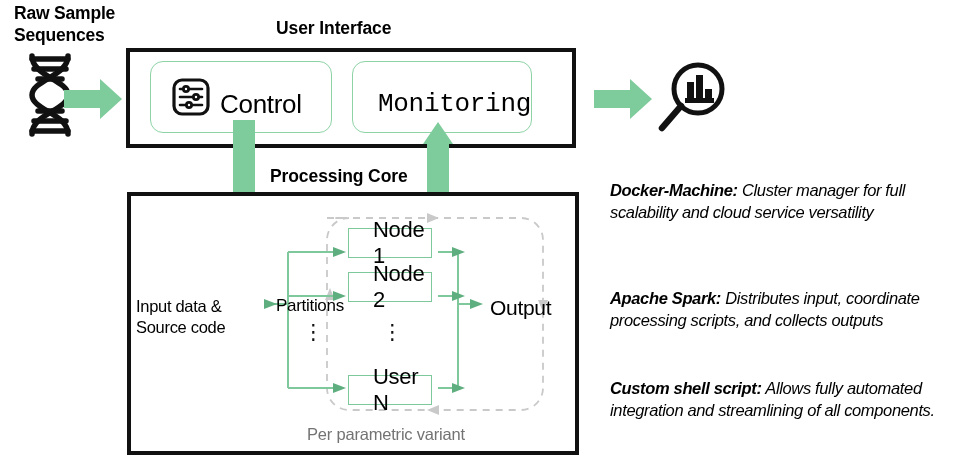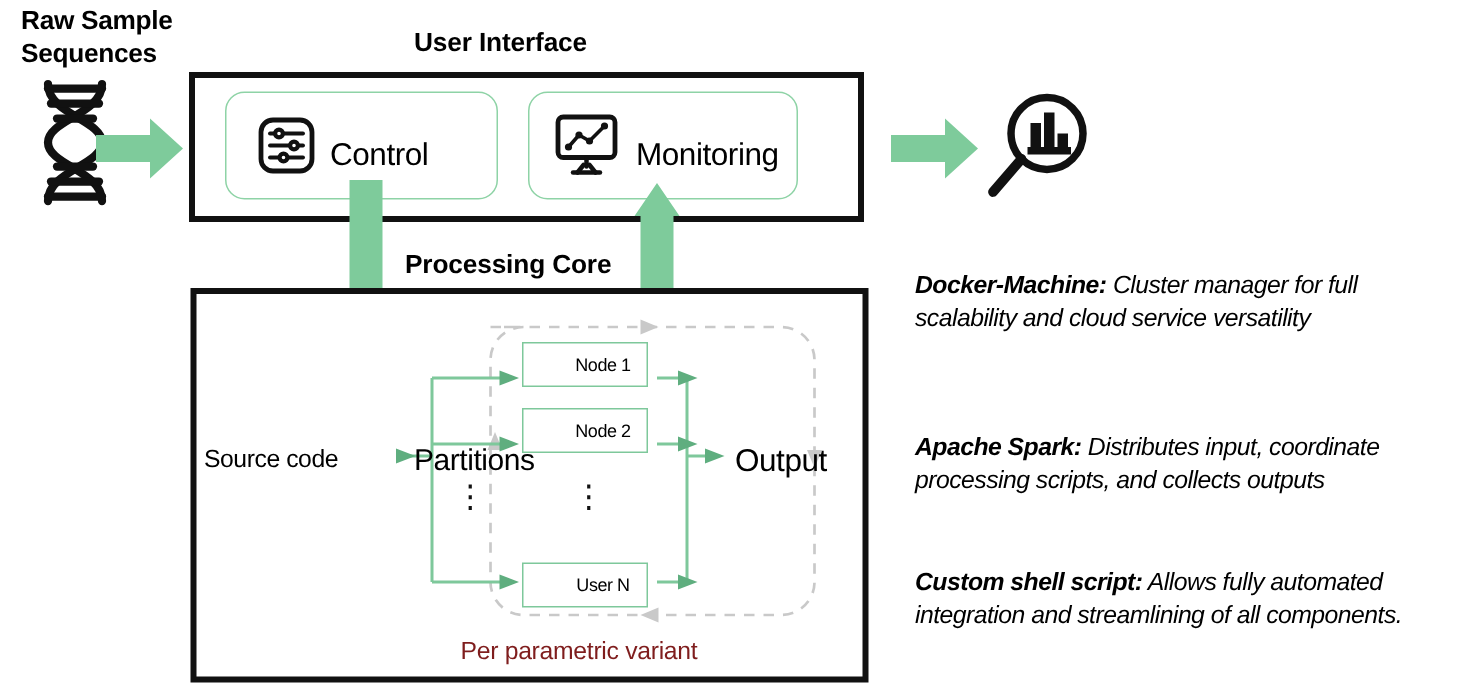--- a/index.html
+++ b/index.html
@@ -17,34 +17,34 @@
 
   
   #ui-title{left:276px;top:18px;font-size:17.5px;font-weight:bold;letter-spacing:-0.1px;}
   #pc-title{left:270px;top:166px;font-size:17.5px;font-weight:bold;letter-spacing:-0.1px;}
 
   
   #ui-box{left:126px;top:48px;width:450px;height:100px;border:4px solid #111;box-sizing:border-box;background:#fff;}
   .card{position:absolute;border:1.6px solid #8ed3a6;border-radius:13px;background:#fff;
         display:flex;align-items:center;box-sizing:border-box;}
   #control-card{left:150px;top:61px;width:182px;height:72px;padding-left:20px;}
-  #monitoring-card{left:352px;top:61px;width:180px;height:72px;padding-left:16px;}
-  .card-label{font-size:21px;margin-left:9px;letter-spacing:-0.3px;margin-top:14px;}
+  #monitoring-card{left:352px;top:61px;width:180px;height:72px;padding-left:16px;font-family:Liberation Mono, monospace;}
+  .card-label{font-size:26px;margin-left:9px;letter-spacing:-0.3px;margin-top:14px;}
 
   
   #pc-box{left:127px;top:192px;width:452px;height:263px;border:4px solid #111;box-sizing:border-box;background:#fff;}
 
   
   #input-label{left:136px;top:296px;width:120px;font-size:16.5px;line-height:1.28;letter-spacing:-0.3px;}
-  #partitions-label{left:276px;top:296px;font-size:20px;letter-spacing:-0.3px;}
+  #partitions-label{left:276px;top:296px;font-size:17px;letter-spacing:-0.3px;}
   #output-label{left:490px;top:296px;font-size:21px;letter-spacing:-0.3px;}
-  #loop-label{left:307px;top:425px;font-size:16.5px;color:#7f1d1d;letter-spacing:-0.2px;}
+  #loop-label{left:307px;top:425px;font-size:16.5px;color:#737373;letter-spacing:-0.2px;}
   .node-box{position:absolute;border:1.5px solid #7ec89b;background:#fff;
             display:flex;align-items:center;justify-content:center;
-            font-size:12px;letter-spacing:-0.3px;box-sizing:border-box;padding-left:24px;}
+            font-size:22px;letter-spacing:-0.3px;box-sizing:border-box;padding-left:24px;}
   #node1{left:348px;top:228px;width:84px;height:30px;}
   #node2{left:348px;top:272px;width:84px;height:30px;}
   #nodeN{left:348px;top:375px;width:84px;height:30px;}
   .vdots{position:absolute;font-size:21px;color:#111;line-height:4px;letter-spacing:0;text-align:center;}
   #dots-a{left:303px;top:330px;}
   #dots-b{left:382px;top:330px;}
 
   
   #ann-label{left:612px;top:2px;width:230px;font-size:17.5px;font-weight:bold;line-height:1.28;letter-spacing:-0.2px;}
   #mag-icon{left:654px;top:60px;width:72px;height:78px;}
@@ -163,20 +163,21 @@
     <polygon points="206,191 219,196 206,201"></polygon>
     <polygon points="325,55 338,60 325,65"></polygon>
     <polygon points="325,99 338,104 325,109"></polygon>
     <polygon points="325,191 338,196 325,201"></polygon>
     <polygon points="343,107 356,112 343,117"></polygon>
     <polygon points="137,107 150,112 137,117"></polygon>
   </g>
 </svg>
 
 <div class="abs" id="input-label">
+  <div>Input data &amp;</div>
   <div>Source code</div>
 </div>
 <div class="abs" id="partitions-label">Partitions</div>
 <div class="abs" id="output-label">Output</div>
 
 <div class="node-box" id="node1">Node 1</div>
 <div class="node-box" id="node2">Node 2</div>
 <div class="node-box" id="nodeN">User N</div>
 
 <div class="vdots" id="dots-a">⋮</div>

